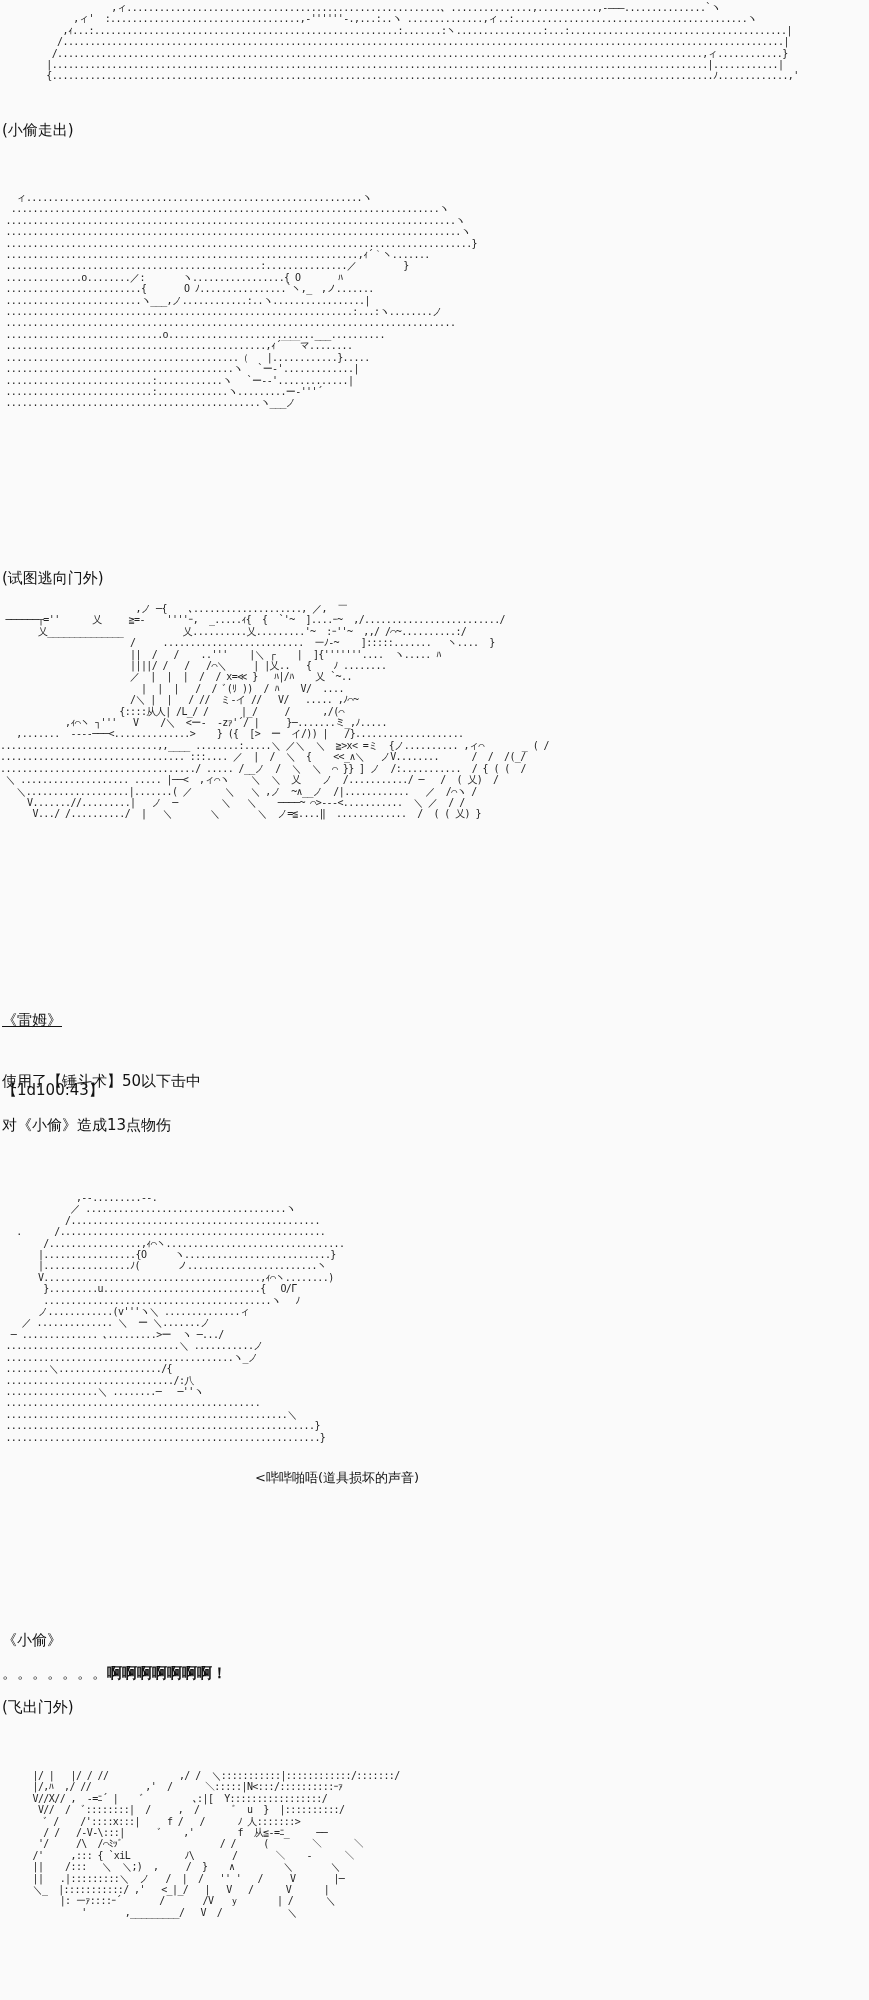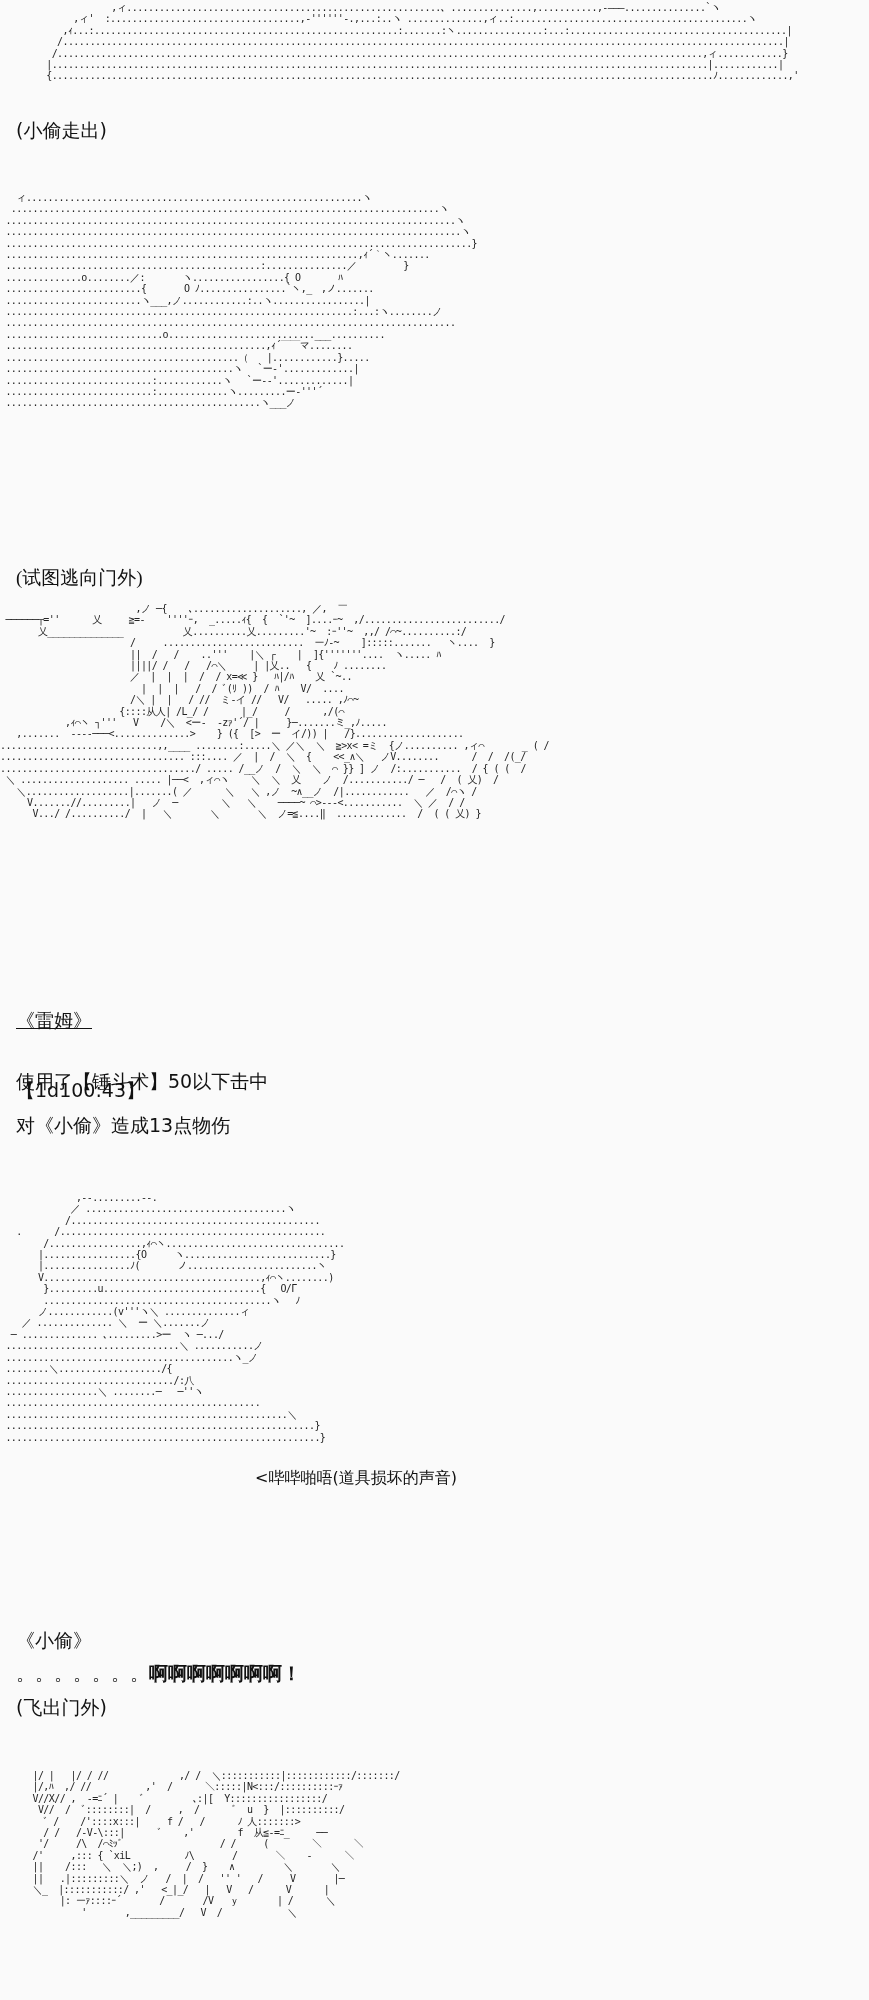--- a/index.html
+++ b/index.html
@@ -1,19 +1,19 @@
 <!DOCTYPE html>
 <html><head>
 <meta charset="utf-8">
 <style>
   html,body{margin:0;padding:0;background:#fafafa;}
   body{width:869px;height:2000px;position:relative;overflow:hidden;font-family:"DejaVu Sans","Liberation Sans",sans-serif;color:#111;}
-  .line{position:absolute;left:16px;font-size:19px;line-height:18px;white-space:nowrap;}
+  .line{position:absolute;left:2px;font-size:15px;line-height:18px;white-space:nowrap;}
   .art{position:absolute;margin:0;font-family:"DejaVu Sans Mono","Liberation Mono",monospace;font-size:10px;line-height:11.4px;letter-spacing:-0.6px;white-space:pre;color:#222;}
-  .sfx{position:absolute;font-size:16px;line-height:18px;white-space:nowrap;}
+  .sfx{position:absolute;font-size:13px;line-height:18px;white-space:nowrap;}
   .bold{font-weight:bold;text-align:right;}
 </style>
 </head>
 <body>
 
 <pre class="art" style="left:30px;top:2px;">               ,ィ..........................................................､ ...............,...........,-―――...............`ヽ
         ,ィ'  :...................................,-''''''-.,...:..ヽ ..............,ィ..:...........................................ヽ
       ,ｨ...:........................................................:.......:ヽ................:...:........................................|
      /.....................................................................................................................................|
     /.......................................................................................................................,ィ............}
@@ -35,21 +35,21 @@
  ................................................................:...:ヽ........ノ
  ...................................................................................
  .............................o...........................___..........
  ................................................,ｨ´￣￣マ........
  ...........................................（　　|............}.....
  ..........................................ヽ　 `ー-'.............|
  ...........................:............ヽ　 `ー-‐'.............|
  ...........................:.............ヽ.........ー‐'''´
  ...............................................ヽ___ノ</pre>
 
-<div class="line" style="top:569px;font-family:Liberation Serif, serif;">(试图逃向门外)</div>
+<div class="line" style="top:569px;">(试图逃向门外)</div>
 
 <pre class="art" style="left:0px;top:603px;">                         ,ノ ─{    ､...................., ／,  ￣
  ──────┬=''      乂     ≧=-    ''''ｰ,  _.....ｨ{  {  `'~  ]....ｰ~  ,/........................./
        乂______________           乂..........乂.........'~  :ｰ''~  ,,/ /⌒~..........:/
                         /     ..........................  ーﾉ‐~    ]:::::.......   ヽ....  }
                         ||  /   /    ..'''    |＼ ┌    |  ]{'''''''....  ヽ..... ﾊ
                         ||||/ /   /   /⌒＼     | |乂..   {    ﾉ ........
                         ／  |  |  |  /  / x=≪ }   ﾊ|/ﾊ    乂 `~..
                           |  |  |   /  / ﾞ(ﾘ ))  / ﾊ    V/  ....
                         /＼ |  |   / //  ミ-イ //   V/   ..... ,ﾉ⌒~

